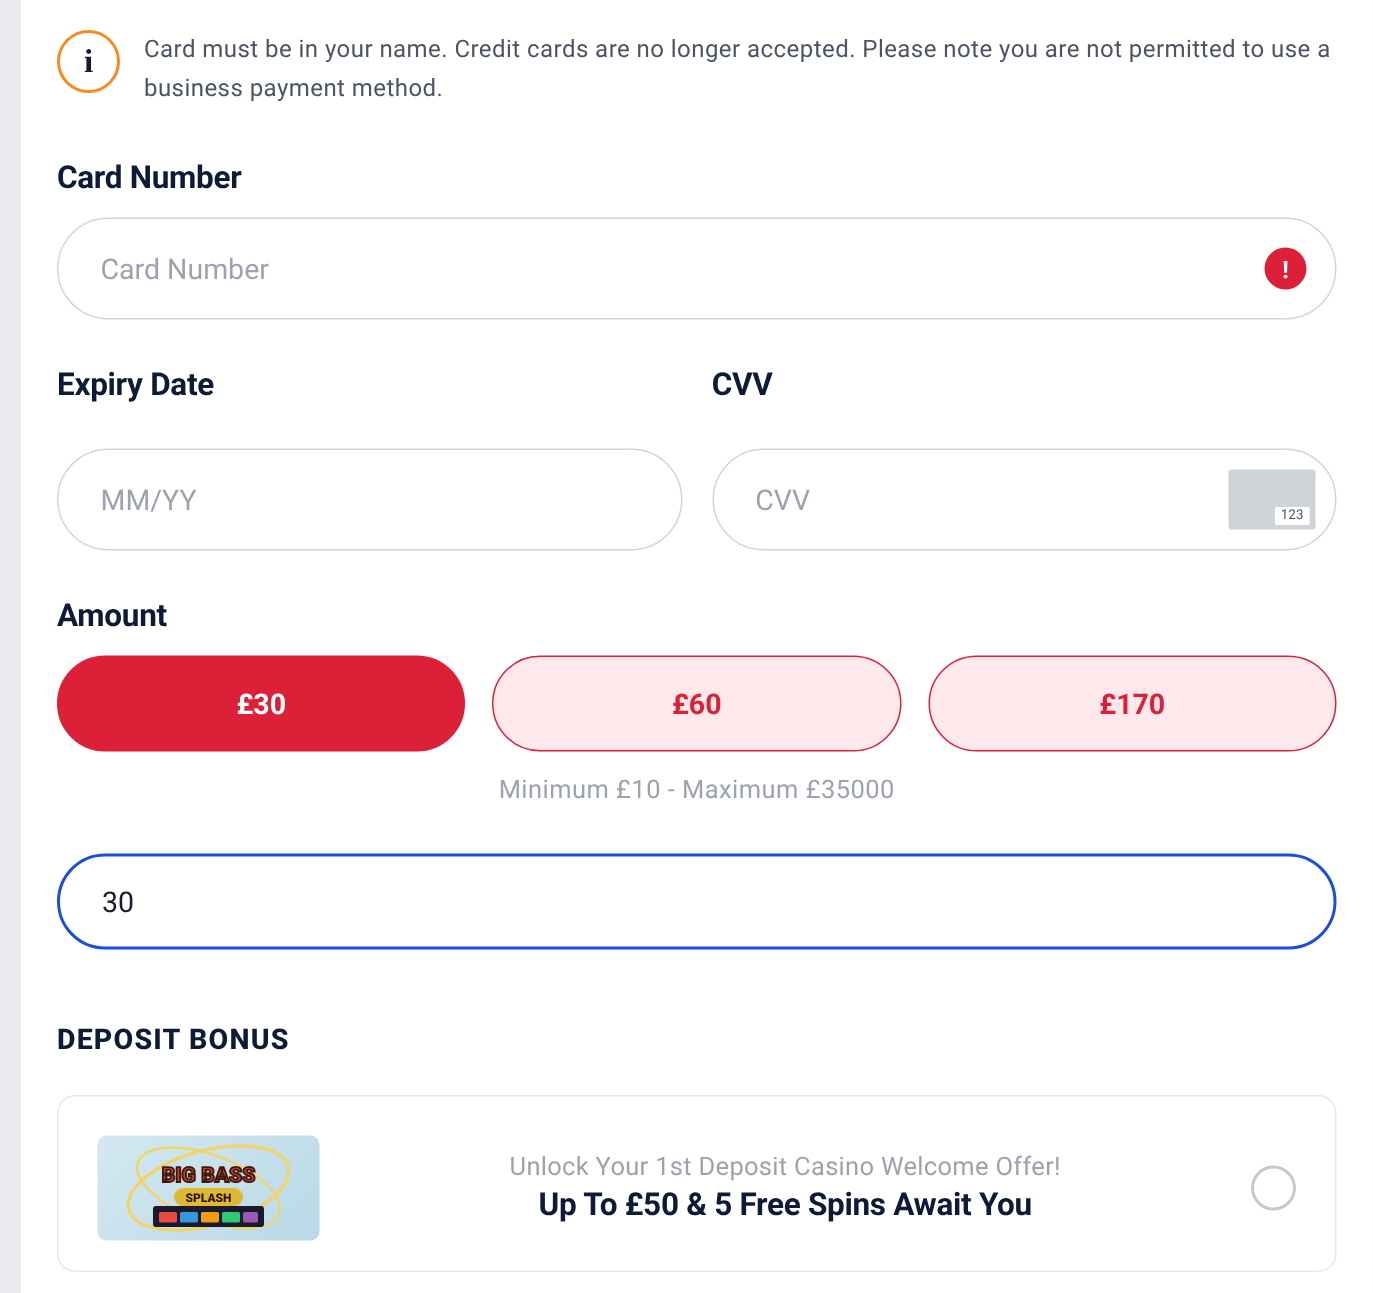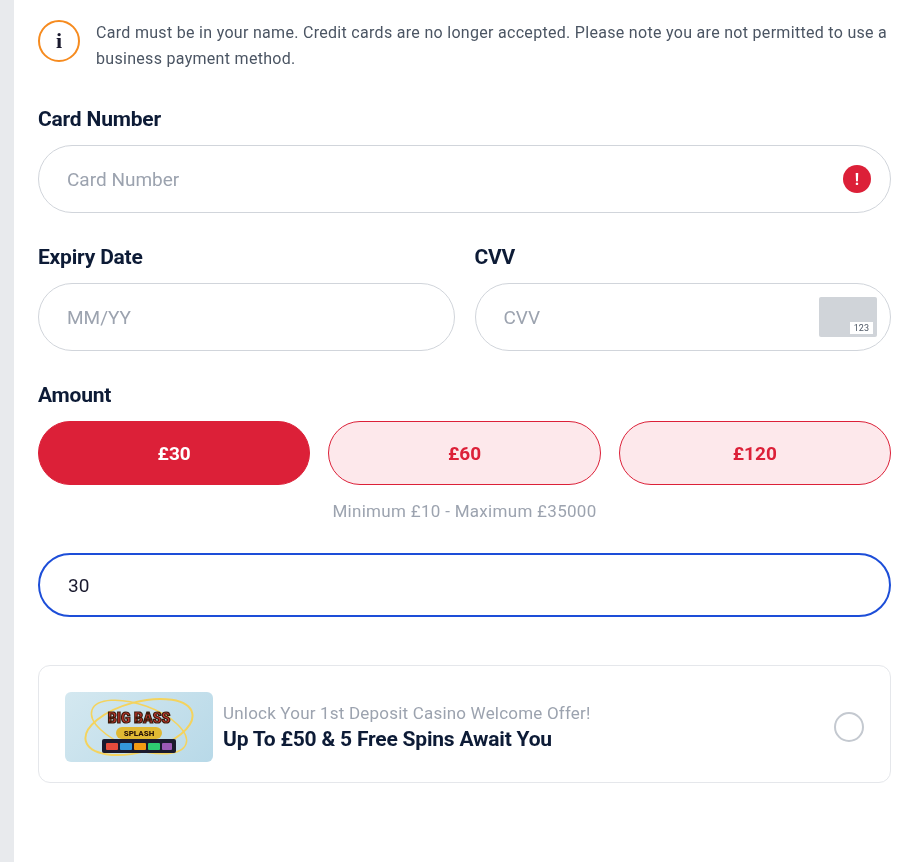--- a/index.html
+++ b/index.html
@@ -106,21 +106,21 @@
       display: flex;
       gap: 20px;
       margin-bottom: 32px;
     }
     
     .col {
       flex: 1;
     }
     
     .col .field-label {
-      margin-bottom: 14px;
+      margin-bottom: 30px;
     }
     
     .cvv-wrapper {
       position: relative;
     }
     
     .cvv-input {
       padding-right: 90px;
     }
     
@@ -235,20 +235,21 @@
       justify-content: center;
     }
     
     .bonus-thumb svg {
       width: 130px;
       height: 60px;
     }
     
     .bonus-text-col {
       flex: 1;
+      text-align: center;
     }
     
     .bonus-subtitle {
       color: #9ca3af;
       font-size: 17px;
       margin-bottom: 4px;
       letter-spacing: 0.2px;
     }
     
     .bonus-title {
@@ -300,29 +301,30 @@
         </div>
       </div>
     </div>
   </div>
 
   <div class="field-label">Amount</div>
   <div class="amount-section">
     <div class="amount-buttons">
       <button class="amount-btn selected">£30</button>
       <button class="amount-btn">£60</button>
-      <button class="amount-btn">£120</button>
+      <button class="amount-btn">£170</button>
     </div>
     <div class="min-max-text">Minimum £10 - Maximum £35000</div>
   </div>
 
   <div class="amount-input-wrapper">
     <input type="text" class="amount-input" value="30" style="">
   </div>
 
+  <div class="bonus-heading">DEPOSIT BONUS</div>
 
   <div class="bonus-card">
     <div class="bonus-thumb">
       <svg viewBox="0 0 130 60">
         <ellipse cx="65" cy="30" rx="55" ry="25" fill="none" stroke="#f4d35e" stroke-width="2" transform="rotate(-15 65 30)"></ellipse>
         <ellipse cx="65" cy="30" rx="50" ry="22" fill="none" stroke="#f4d35e" stroke-width="1.5" transform="rotate(20 65 30)"></ellipse>
         <text x="65" y="26" font-family="Arial Black,sans-serif" font-size="14" font-weight="900" fill="#c7372f" stroke="#3a1a0a" stroke-width="1.2" text-anchor="middle">BIG BASS</text>
         <rect x="42" y="30" width="46" height="12" rx="6" fill="#e0b933"></rect>
         <text x="65" y="39" font-family="Arial Black,sans-serif" font-size="8" font-weight="900" fill="#2a1608" text-anchor="middle">SPLASH</text>
         <rect x="28" y="42" width="74" height="14" rx="2" fill="#1a1a2e"></rect>

